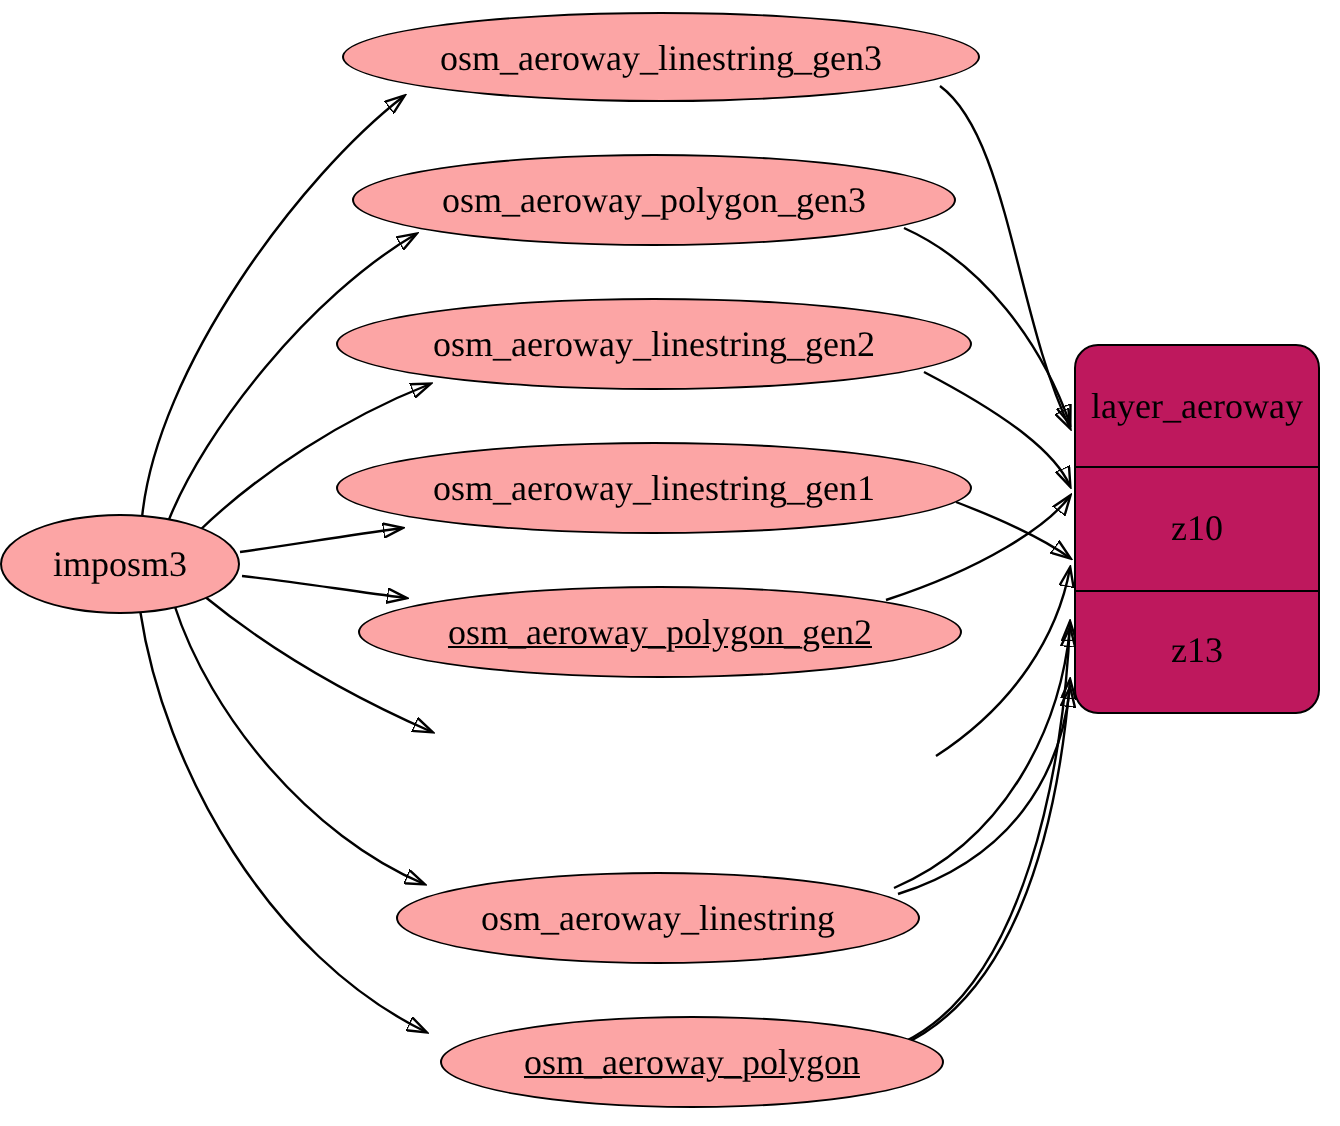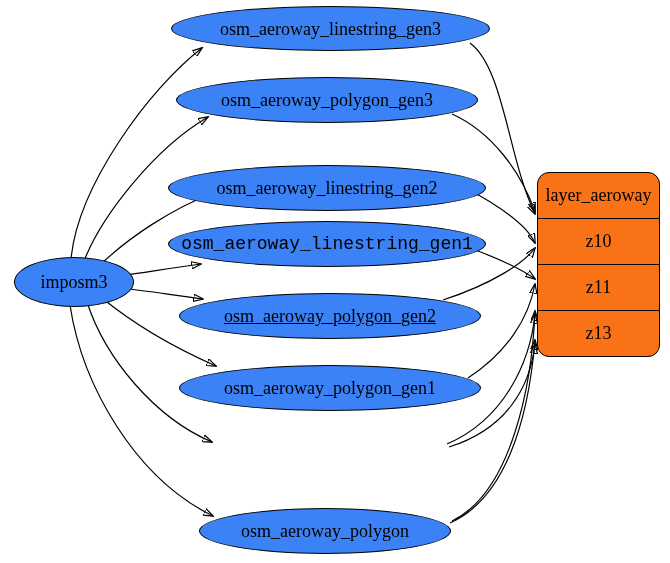--- a/index.html
+++ b/index.html
@@ -13,39 +13,39 @@
   svg.edges{position:absolute;left:0;top:0;}
   svg.edges path{fill:none;stroke:#000;stroke-width:1.2px;}
   .node{
     position:absolute;
     display:flex;align-items:center;justify-content:center;
     box-sizing:border-box;
     font-size:18px;line-height:1;color:#000;
     white-space:nowrap;
   }
   .ellipse{
-    background:#3b82f6;
+    background:#fca5a5;
     border:1.3px solid #000;
     border-radius:50%;
   }
   
-  .n-imposm3        {left:14px;  top:257px; width:120px; height:50px;align-items:center;}
+  .n-imposm3        {left:0;  top:257px; width:120px; height:50px;align-items:center;}
   .n-ls-gen3        {left:171px;top:6px;   width:319px; height:45px;}
   .n-pg-gen3        {left:176px;top:77px;  width:302px; height:46px;justify-content:center;}
-  .n-ls-gen2        {left:168px;top:165px; width:318px; height:46px;}
-  .n-ls-gen1        {left:168px;top:221px; width:318px; height:46px;font-family:Liberation Mono, monospace;}
+  .n-ls-gen2        {left:168px;top:149px; width:318px; height:46px;}
+  .n-ls-gen1        {left:168px;top:221px; width:318px; height:46px;}
   .n-pg-gen2        {left:179px;top:293px; width:302px; height:46px;text-decoration:underline;}
   .n-pg-gen1        {left:179px;top:365px; width:302px; height:46px;}
   .n-ls             {left:198px;top:436px; width:262px; height:46px;}
-  .n-pg             {left:199px;top:508px; width:252px; height:46px;}
+  .n-pg             {left:220px;top:508px; width:252px; height:46px;text-decoration:underline;}
   
   .record{
     position:absolute;left:537px;top:172px;width:123px;height:185px;
     box-sizing:border-box;
-    background:#f97316;
+    background:#be185d;
     border:1.4px solid #000;
     border-radius:12px;
     display:flex;flex-direction:column;
     font-size:18px;color:#000;
   }
   .record-row{
     flex:1 1 0;
     display:flex;align-items:center;justify-content:center;
     white-space:nowrap;
   }
@@ -96,27 +96,26 @@
   </div>
   <div class="node ellipse n-ls-gen2">
     <span>osm_aeroway_linestring_gen2</span>
   </div>
   <div class="node ellipse n-ls-gen1">
     <span>osm_aeroway_linestring_gen1</span>
   </div>
   <div class="node ellipse n-pg-gen2">
     <span>osm_aeroway_polygon_gen2</span>
   </div>
-  <div class="node ellipse n-pg-gen1">
-    <span>osm_aeroway_polygon_gen1</span>
+  <div class="node ellipse n-ls">
+    <span>osm_aeroway_linestring</span>
   </div>
   <div class="node ellipse n-pg">
     <span>osm_aeroway_polygon</span>
   </div>
 
   <div class="record">
     <div class="record-row">layer_aeroway</div>
     <div class="record-row">z10</div>
-    <div class="record-row">z11</div>
     <div class="record-row">z13</div>
   </div>
 
 </div>
 
 </body></html>

